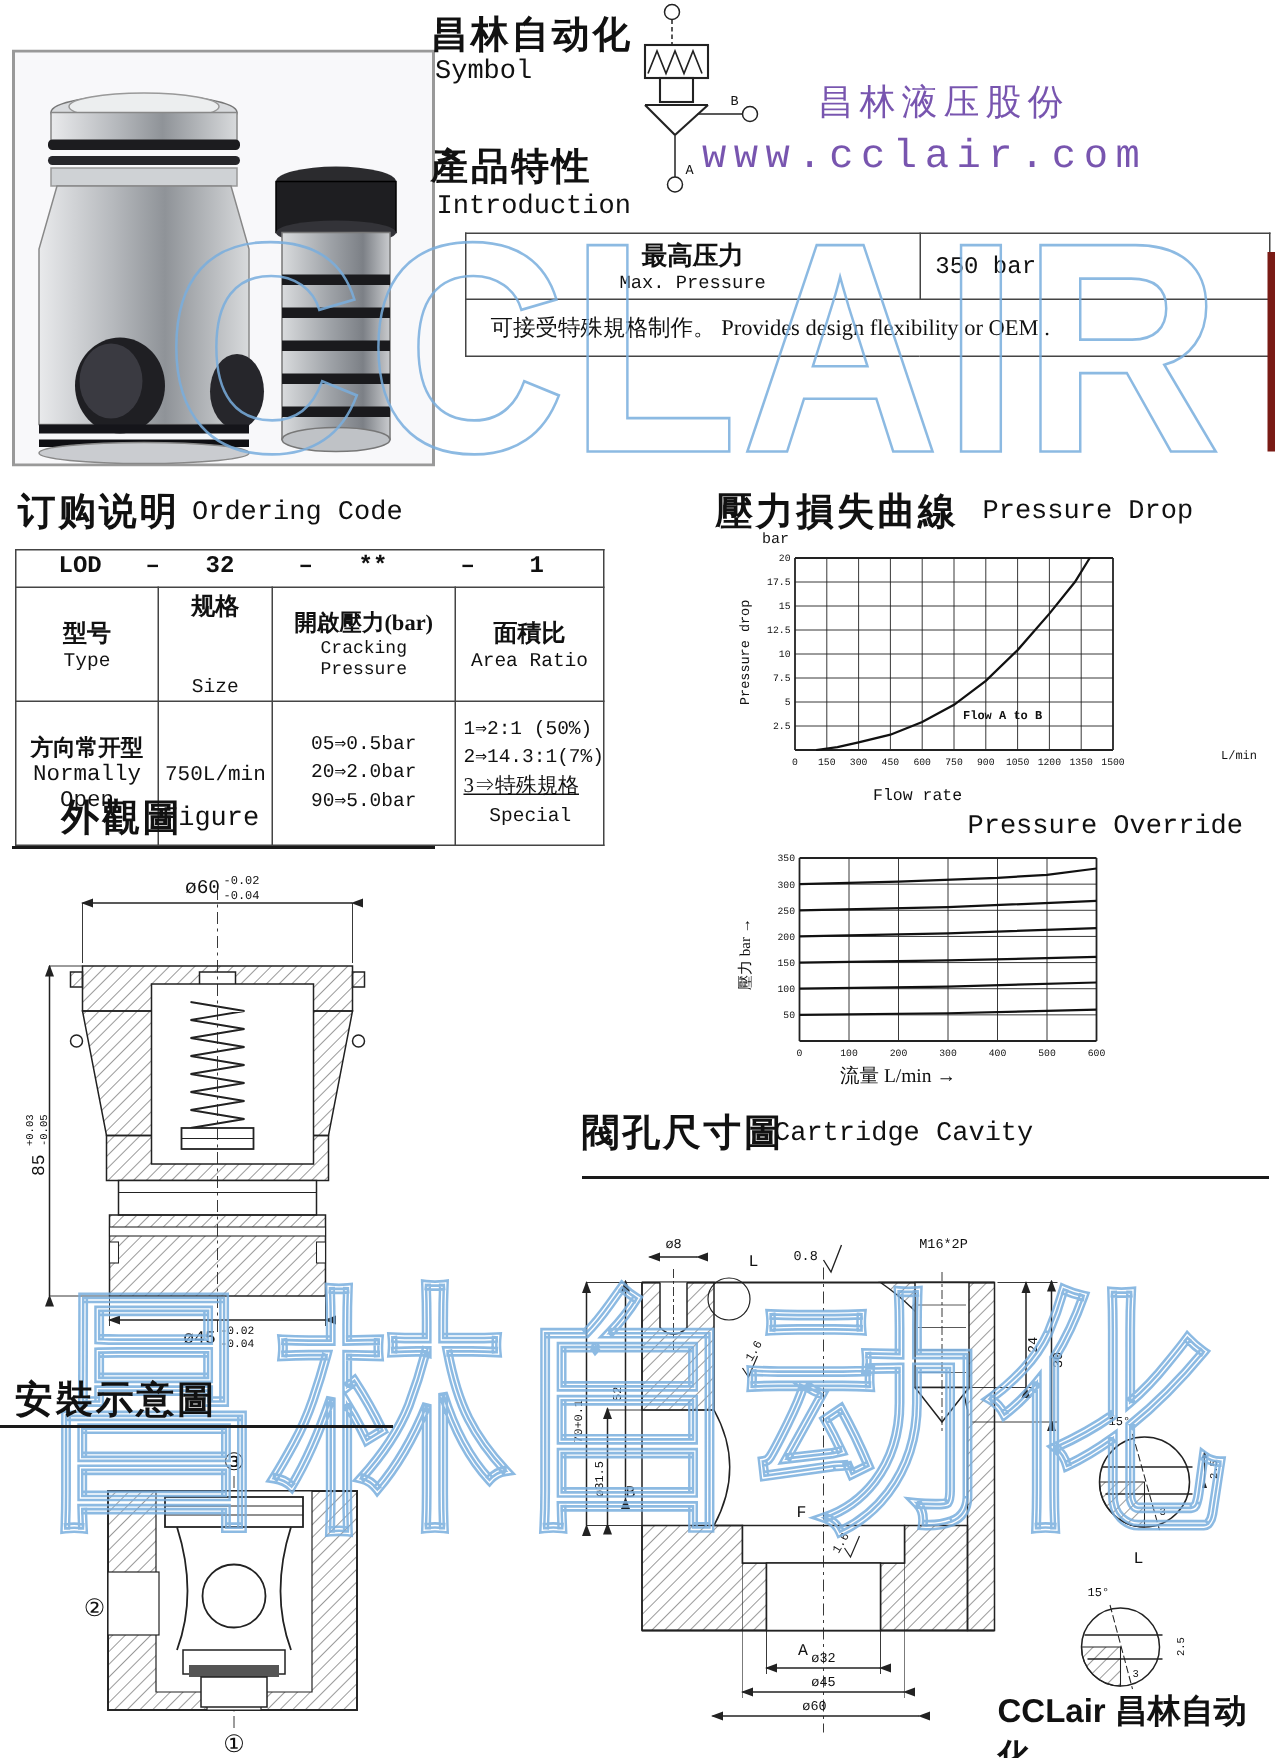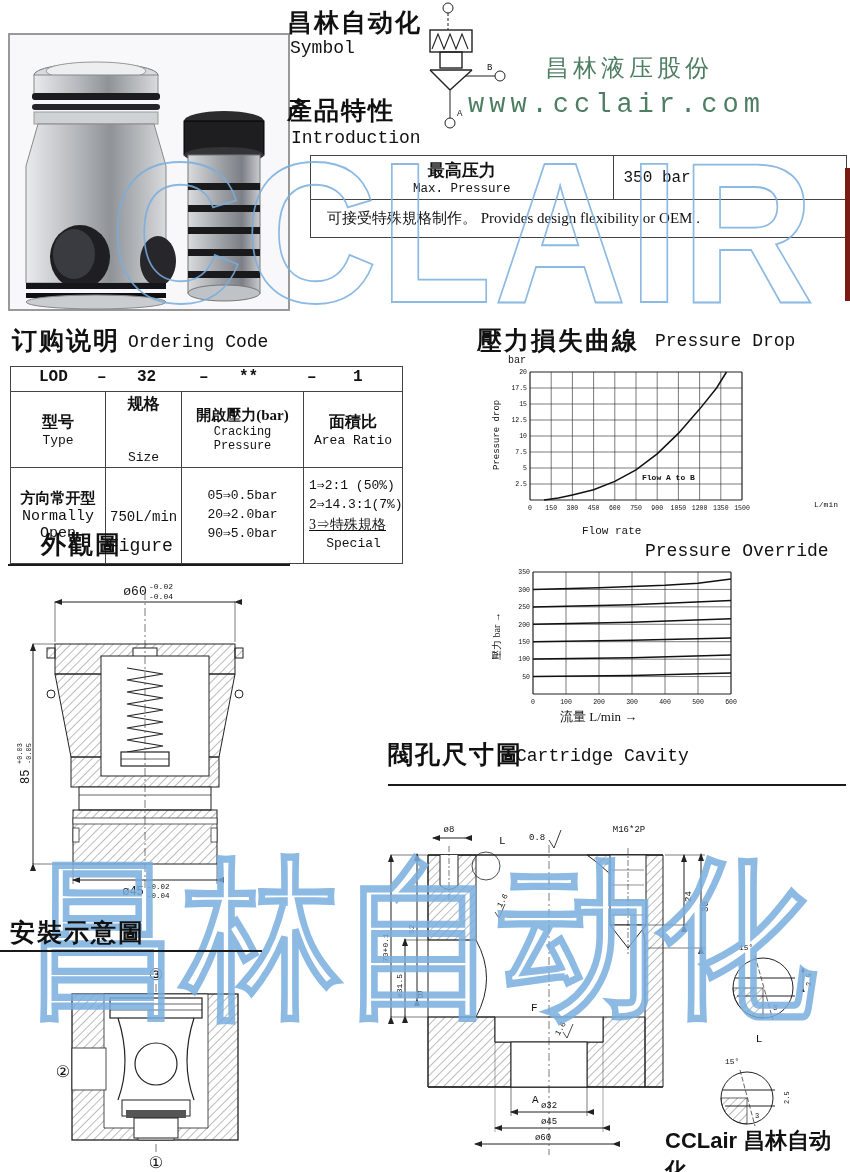--- a/index.html
+++ b/index.html
@@ -19,21 +19,21 @@
   .desc{font-size:14.5px;line-height:1.5;padding:4px 8px;}
   
   .ot th,.ot td{text-align:center;}
   .oc-row{position:relative;height:24px;}
   .oc-part{position:absolute;top:1px;font-family:"Liberation Mono",monospace;font-size:16px;font-weight:bold;}
   .small-en{font-family:"Liberation Mono",monospace;font-size:15px;}
   .cr-line{font-family:"Liberation Mono",monospace;font-size:13px;line-height:1.45;}
   
   .wm{color:transparent;-webkit-text-stroke:1.8px #79aede;pointer-events:none;z-index:6;
       font-family:"Liberation Sans",sans-serif;font-weight:bold;white-space:nowrap;opacity:.85;}
-  .wm-faint{color:#14532d;pointer-events:none;z-index:1;white-space:nowrap;opacity:.75;}
+  .wm-faint{color:#4c1d95;pointer-events:none;z-index:1;white-space:nowrap;opacity:.75;}
   .footer-brand{font-family:"Liberation Sans",sans-serif;font-weight:bold;font-size:22px;z-index:7;}
   svg text{font-family:"Liberation Mono",monospace;fill:#111;}
   .rot{transform:rotate(-90deg);transform-origin:left top;white-space:nowrap;}
 </style>
 </head>
 <body>
 
 <div id="page">
 
   <svg class="abs" style="left:8px;top:33px;" width="282" height="278">

